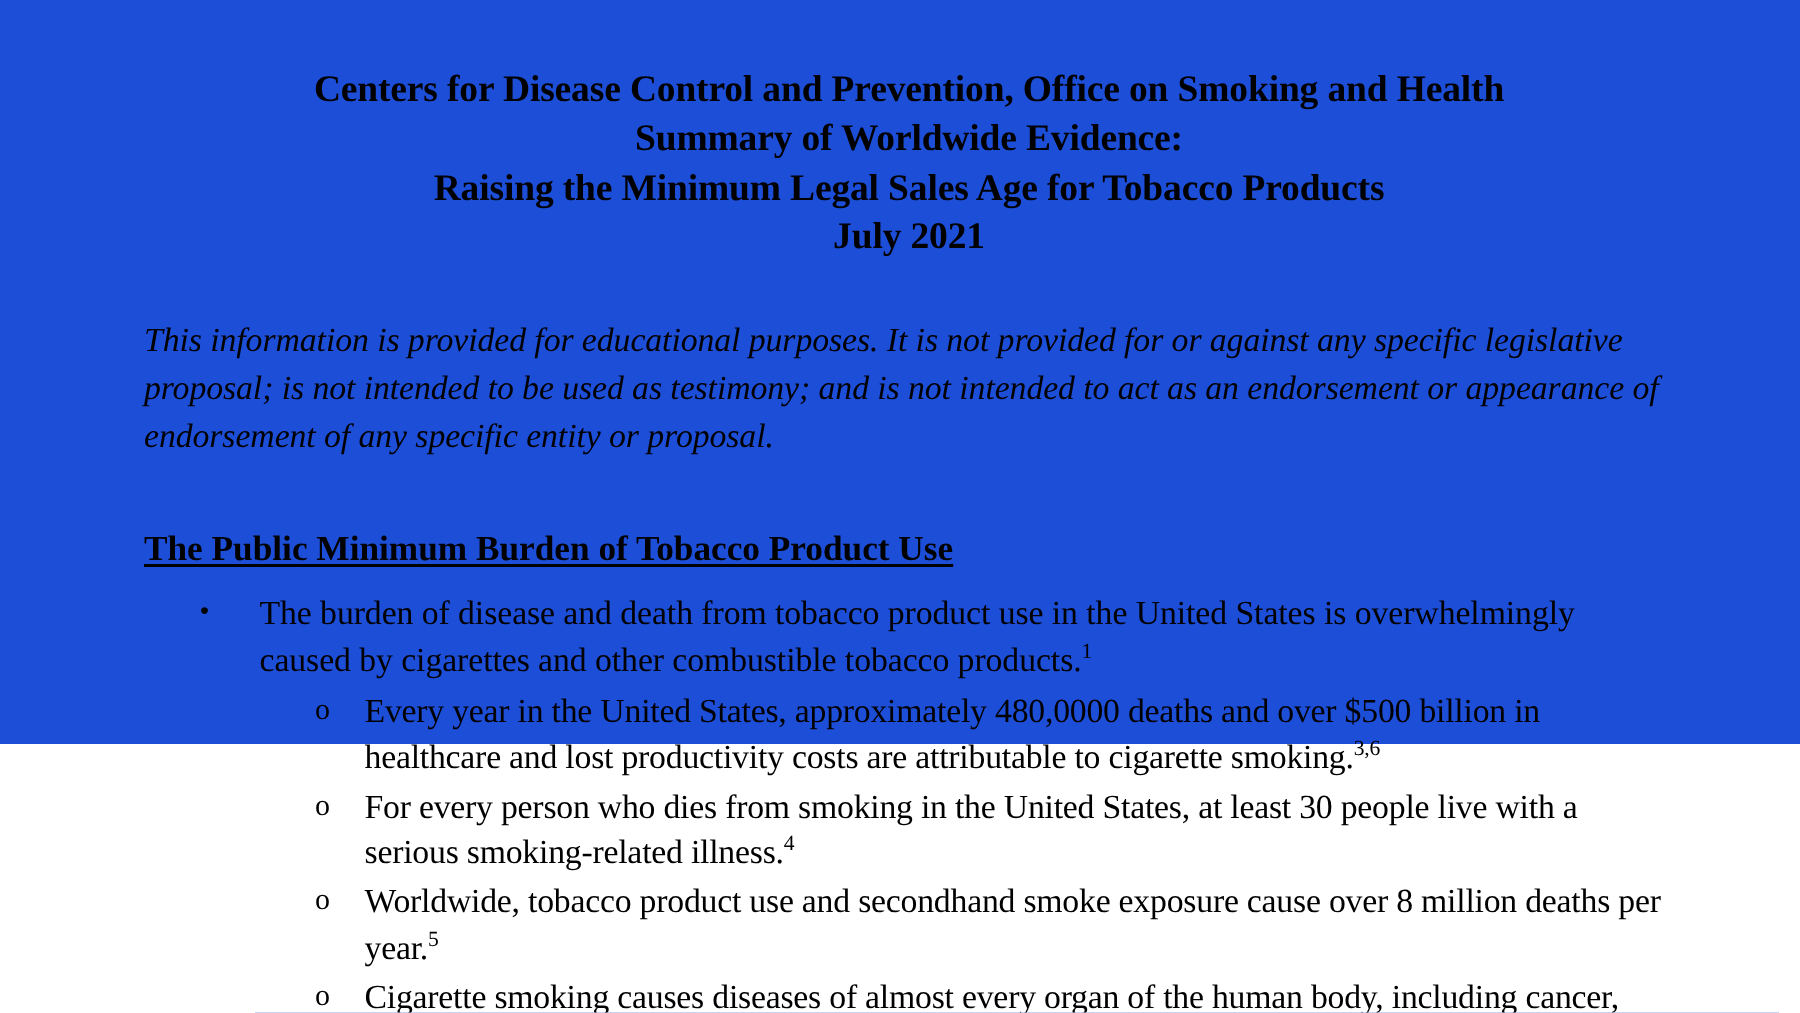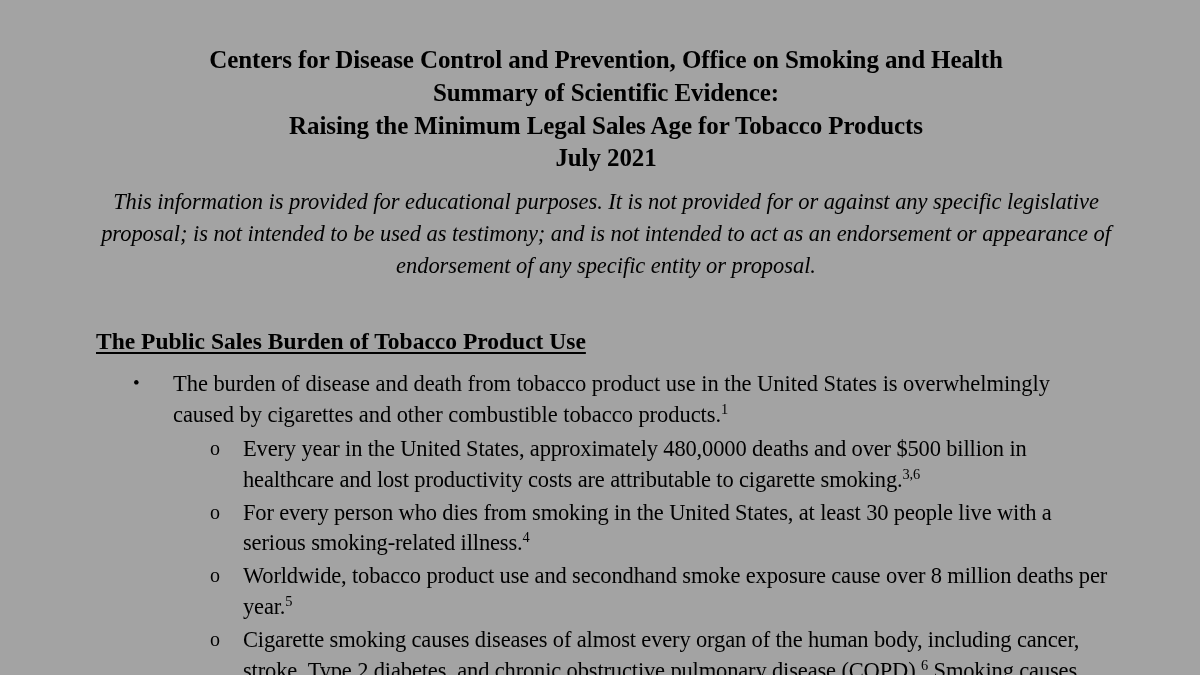--- a/index.html
+++ b/index.html
@@ -10,42 +10,42 @@
   body {
     width: 1200px;
     height: 675px;
     overflow: hidden;
     font-family: "Liberation Serif", serif;
     color: #000000;
   }
   .page {
     position: relative;
     width: 1200px;
-    height: 675px;
-    background: #a3a3a3;
+    height: 496px;
+    background: #1d4ed8;
     box-sizing: border-box;
     padding: 44px 84px 0 96px;
   }
   .title-block {
     text-align: center;
     font-weight: bold;
     font-size: 25px;
     line-height: 1.31;
     letter-spacing: -0.1px;
   }
   .title-line {
     display: block;
     white-space: nowrap;
   }
   .disclaimer {
-    margin-top: 11px;
+    margin-top: 36px;
     font-style: italic;
     font-size: 22.5px;
     line-height: 1.42;
-    text-align: center;
+    text-align: left;
     letter-spacing: -0.05px;
   }
   .section-heading {
     margin-top: 24px;
     font-weight: bold;
     font-size: 23.5px;
     text-decoration: underline;
     text-underline-offset: 3px;
     display: inline-block;
   }
@@ -99,29 +99,29 @@
     line-height: 0;
   }
 </style>
 </head>
 <body>
 
 <div class="page">
 
   <div class="title-block">
     <span class="title-line">Centers for Disease Control and Prevention, Office on Smoking and Health</span>
-    <span class="title-line">Summary of Scientific Evidence:</span>
+    <span class="title-line">Summary of Worldwide Evidence:</span>
     <span class="title-line">Raising the Minimum Legal Sales Age for Tobacco Products</span>
     <span class="title-line">July 2021</span>
   </div>
 
   <p class="disclaimer">This information is provided for educational purposes. It is not provided for or against any specific legislative proposal; is not intended to be used as testimony; and is not intended to act as an endorsement or appearance of endorsement of any specific entity or proposal.</p>
 
   <div>
-    <span class="section-heading">The Public Sales Burden of Tobacco Product Use</span>
+    <span class="section-heading">The Public Minimum Burden of Tobacco Product Use</span>
   </div>
 
   <ul class="bullet-list">
     <li class="lvl1">
       <span class="marker">•</span>
       <span>The burden of disease and death from tobacco product use in the United States is overwhelmingly caused by cigarettes and other combustible tobacco products.</span><sup>1</sup>
 
       <ul class="lvl2-list sub-wrap">
         <li class="lvl2">
           <span class="marker">o</span>

